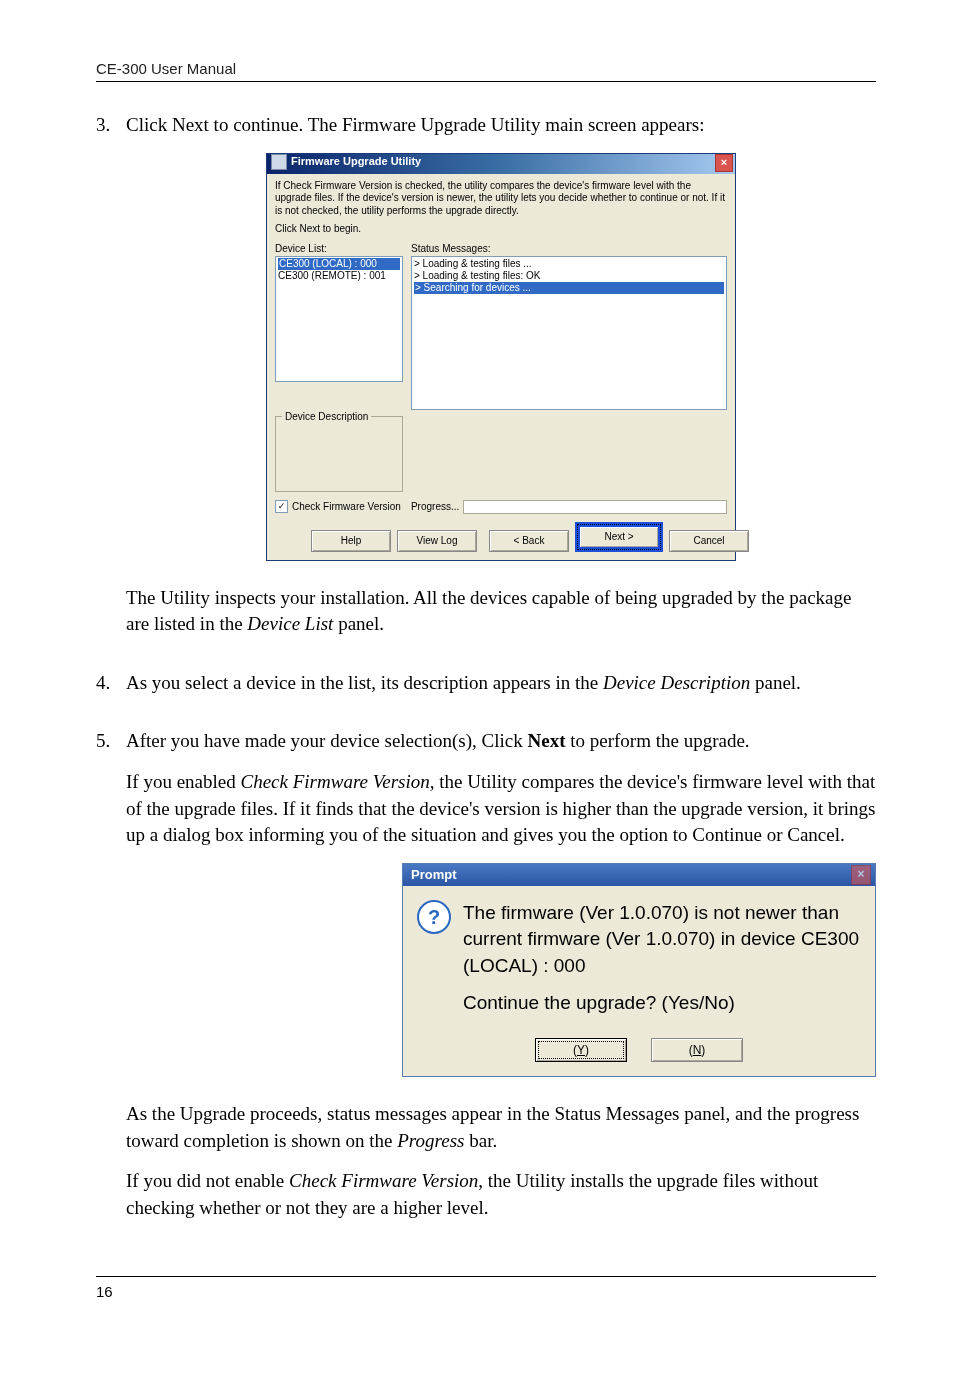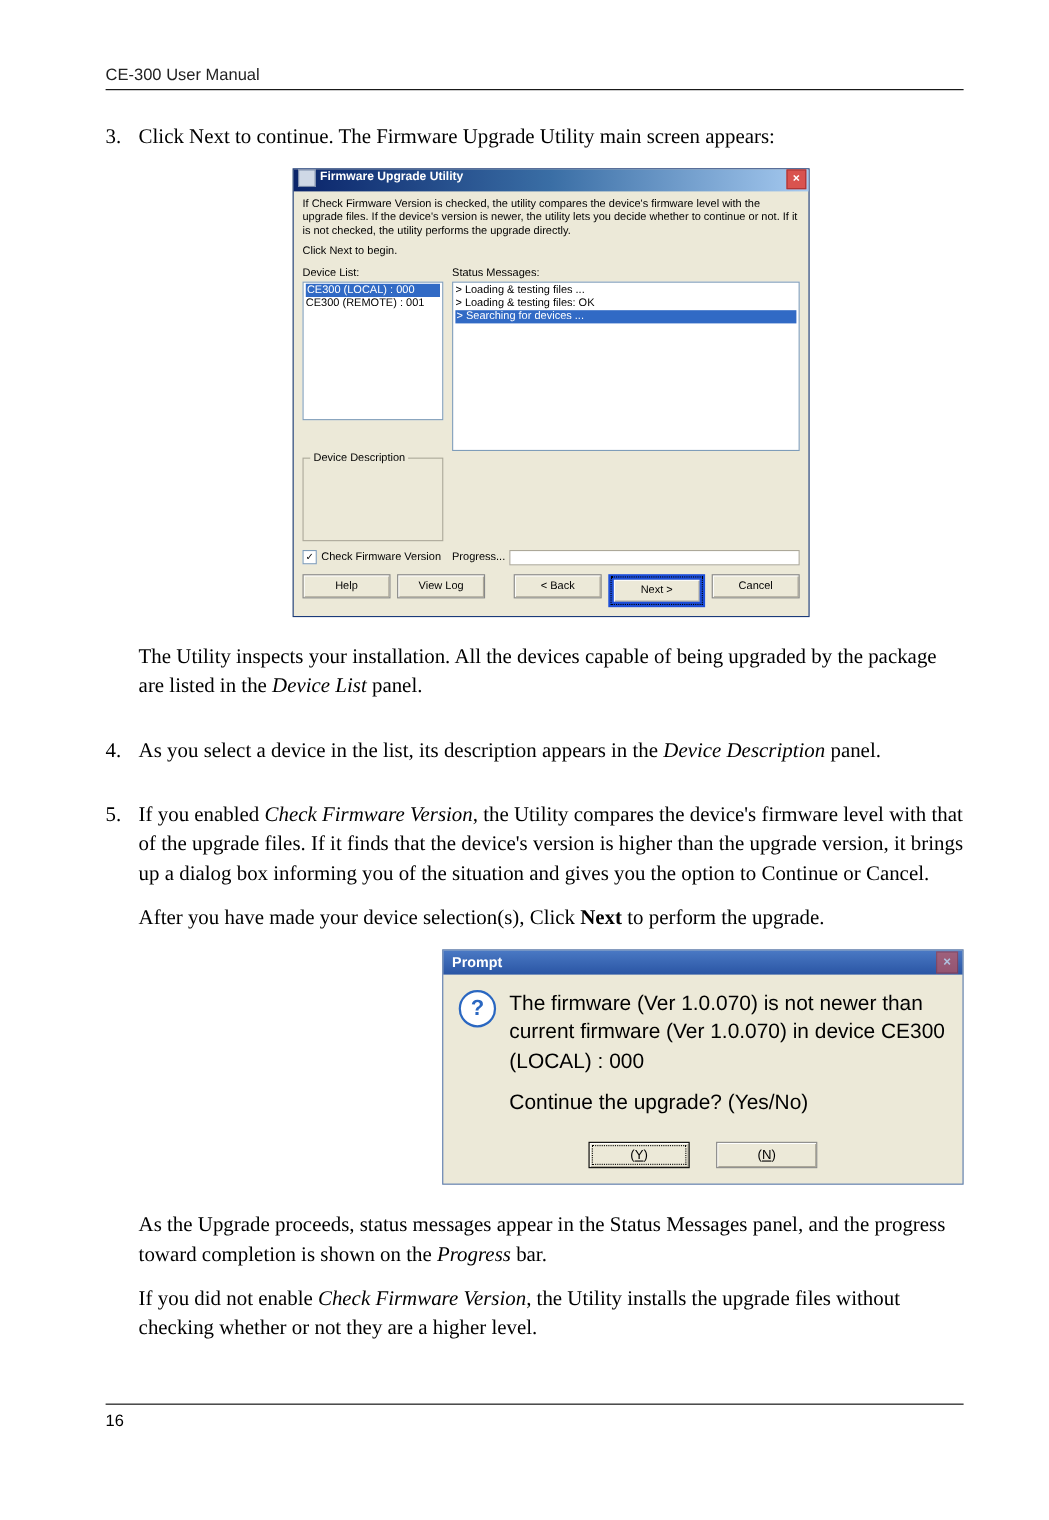--- a/index.html
+++ b/index.html
@@ -184,23 +184,24 @@
     font-size:9px;line-height:9px;
   }
   .progress-bar {
     flex:1;
     height:12px;
     border:1px solid #aca899;
     background:#fff;
   }
   .btn-row {
     display:flex;
-    align-items:flex-start;
+    align-items:flex-end;
     margin-top:8px;
     gap:6px;
+    margin-left:36px;
   }
   .btn {
     border:1px solid #888;
     background:#ece9d8;
     height:20px;
     min-width:62px;
     font-size:10px;
     display:inline-flex;
     align-items:center;
     justify-content:center;
@@ -382,24 +383,24 @@
           </p>
         </div>
       </div>
     </li>
 
     <li>
       <div class="li-row">
         <div class="li-num">5.</div>
         <div class="li-body">
           <p>
+            <span>After you have made your device selection(s), Click </span><span class="bold">Next</span><span> to perform the upgrade.</span>
+          </p>
+          <p>
             <span>If you enabled </span><span class="italic">Check Firmware Version</span><span>, the Utility compares the device's firmware level with that of the upgrade files. If it finds that the device's version is higher than the upgrade version, it brings up a dialog box informing you of the situation and gives you the option to Continue or Cancel.</span>
-          </p>
-          <p>
-            <span>After you have made your device selection(s), Click </span><span class="bold">Next</span><span> to perform the upgrade.</span>
           </p>
 
           <div class="dlg-wrap">
             <div class="dlg">
               <div class="dlg-titlebar">
                 <span>Prompt</span>
                 <span class="dlg-close">×</span>
               </div>
               <div class="dlg-body">
                 <div class="dlg-icon">?</div>

